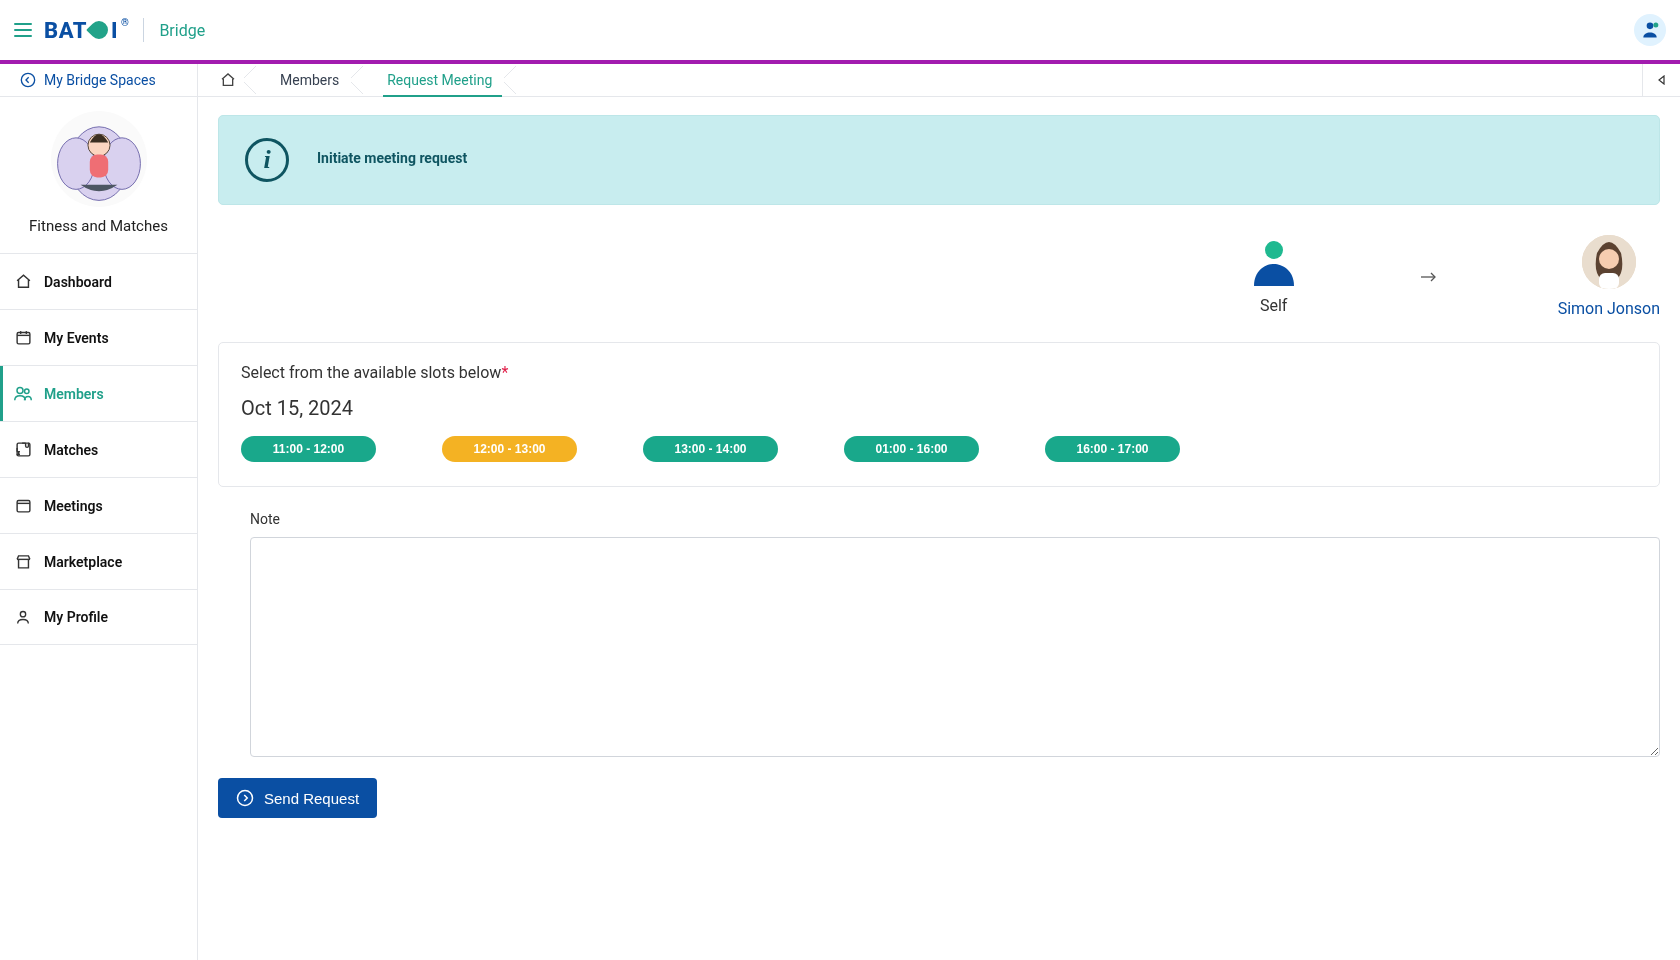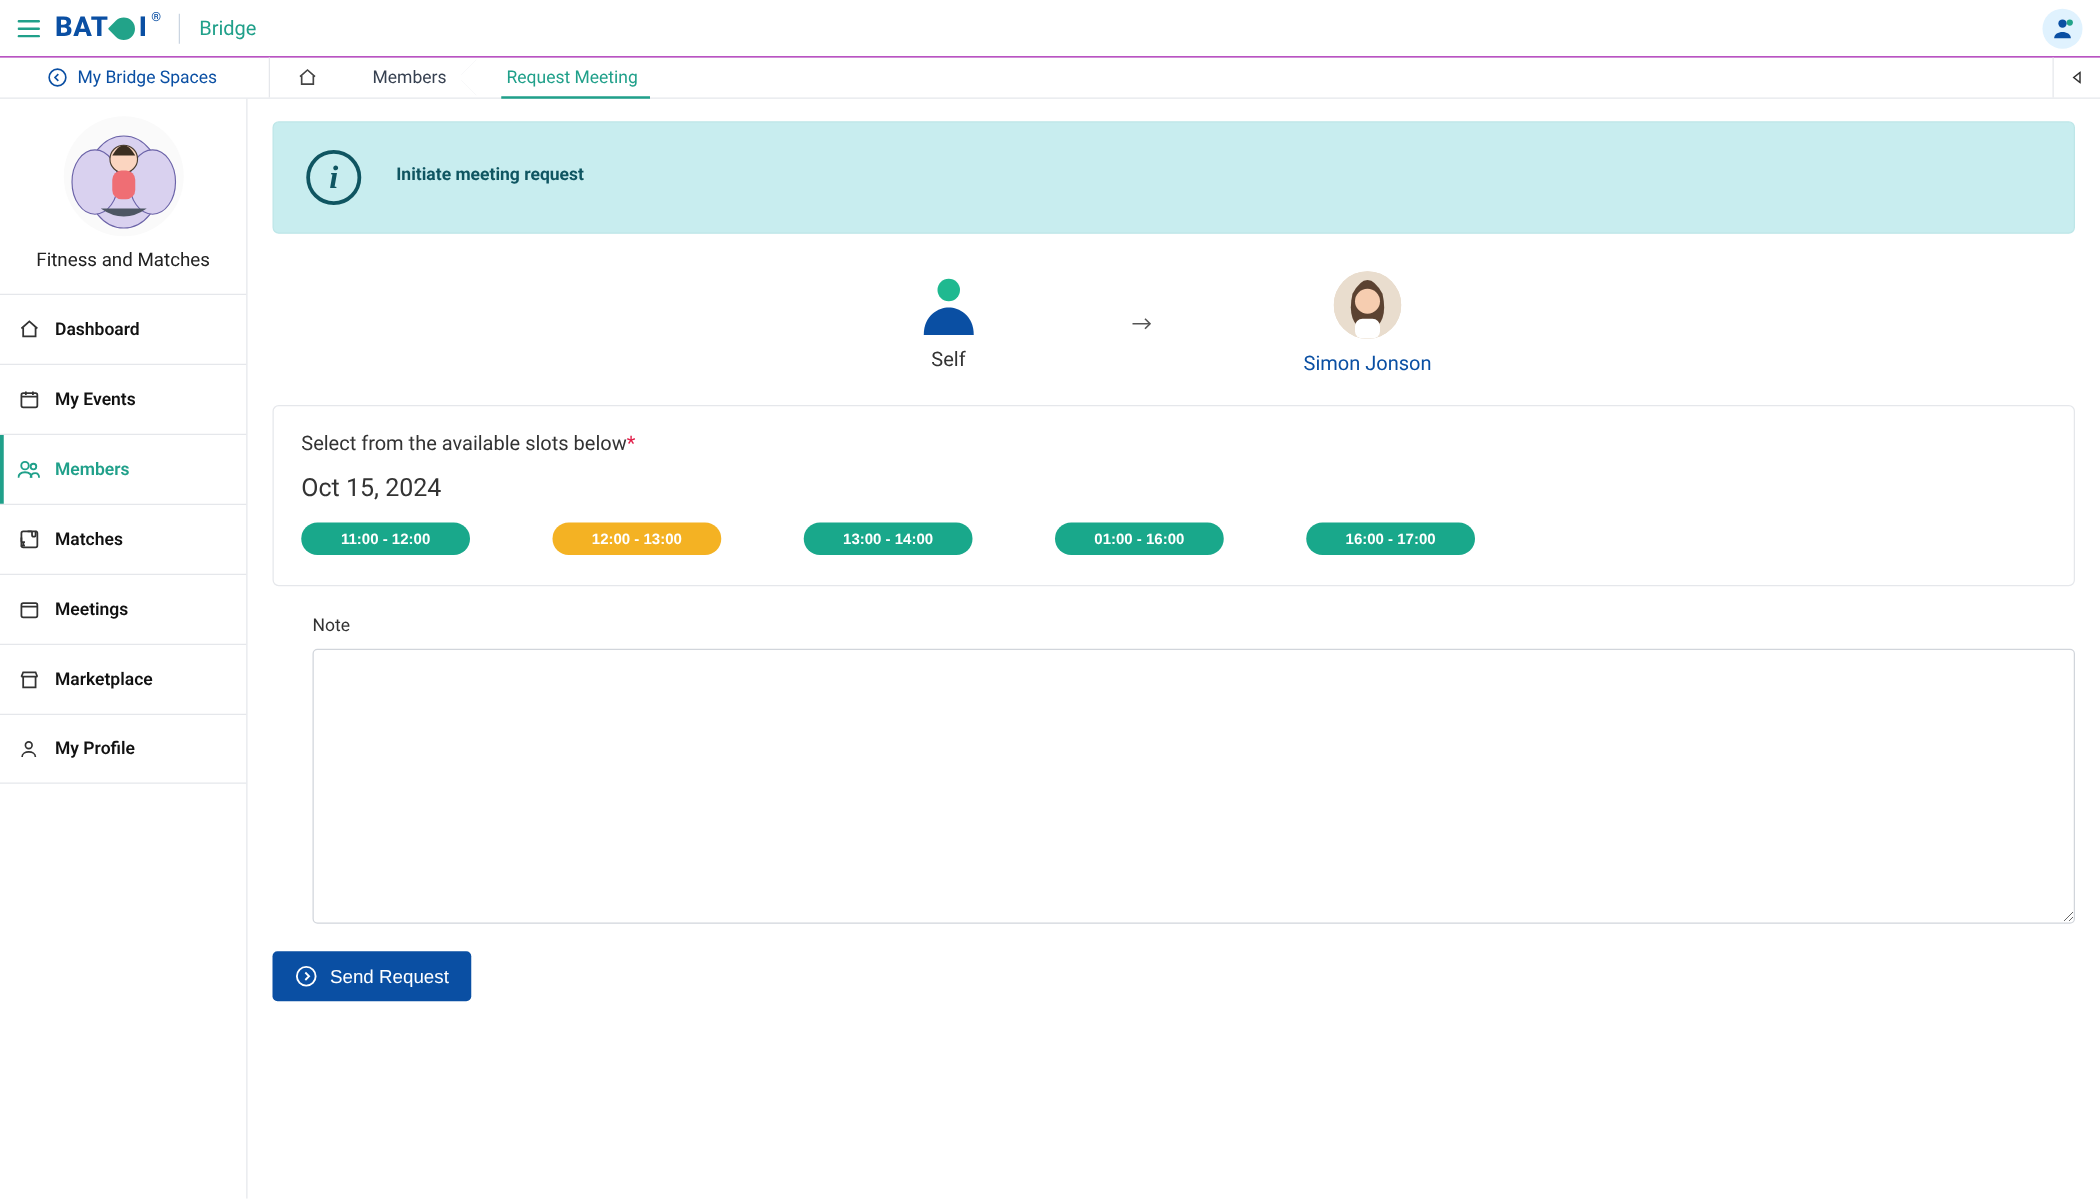--- a/index.html
+++ b/index.html
@@ -4,24 +4,24 @@
 <style>
   * { box-sizing: border-box; margin: 0; padding: 0; }
   body {
     font-family: -apple-system, BlinkMacSystemFont, "Segoe UI", Roboto, Arial, sans-serif;
     background: #fff;
     color: #222;
     font-size: 14px;
   }
   
   .topbar {
-    height: 46px;
-    display: flex;
-    align-items: center;
-    border-bottom: 1px solid #a21caf;
+    height: 64px;
+    display: flex;
+    align-items: center;
+    border-bottom: 4px solid #a21caf;
     padding: 0 14px;
   }
   .topbar .hamburger-icon { color: #20a08a; margin-right: 12px; cursor: pointer; }
   .brand {
     display: flex;
     align-items: center;
     gap: 2px;
     font-weight: 800;
     letter-spacing: 0.5px;
     font-size: 22px;
@@ -62,21 +62,20 @@
   }
   .subbar-left {
     width: 198px;
     border-right: 1px solid #e5e7eb;
     display: flex;
     align-items: center;
     padding-left: 20px;
     color: #0a4fa3;
     gap: 8px;
     cursor: pointer;
-    margin-left: 18px;
   }
   .breadcrumb {
     display: flex;
     align-items: center;
     gap: 0;
     padding-left: 8px;
   }
   .crumb {
     position: relative;
     padding: 0 24px 0 24px;
@@ -182,21 +181,21 @@
     font-size: 26px;
     font-weight: 600;
     flex-shrink: 0;
   }
   .info-banner .info-title { font-weight: 700; margin-bottom: 4px; }
   .info-banner .info-desc { font-size: 14px; }
 
   .participants {
     display: flex;
     align-items: center;
-    justify-content: center;
+    justify-content: flex-end;
     gap: 120px;
     padding: 30px 0 24px;
   }
   .participant { display: flex; flex-direction: column; align-items: center; gap: 10px;}
   .participant .label { font-size: 16px; color: #333;}
   .participant.link .label { color: #0a4fa3; }
   .arrow-between { color: #555; font-size: 16px; }
   .self-avatar { position: relative; width: 52px; height: 48px;}
   .recipient-img {
     width: 54px; height: 54px;

